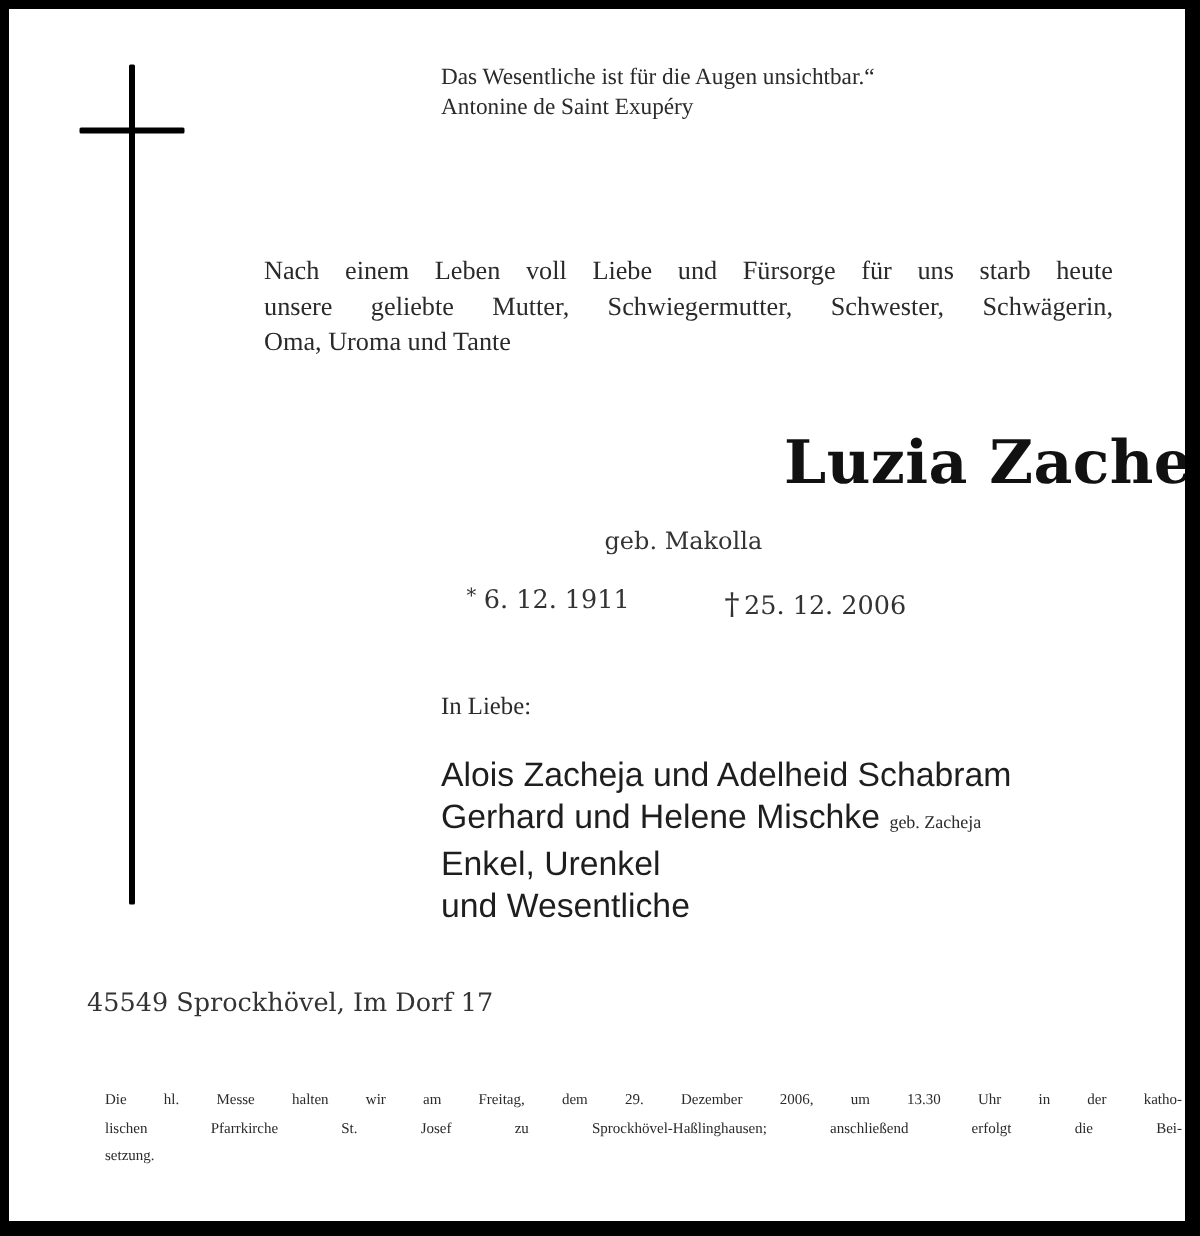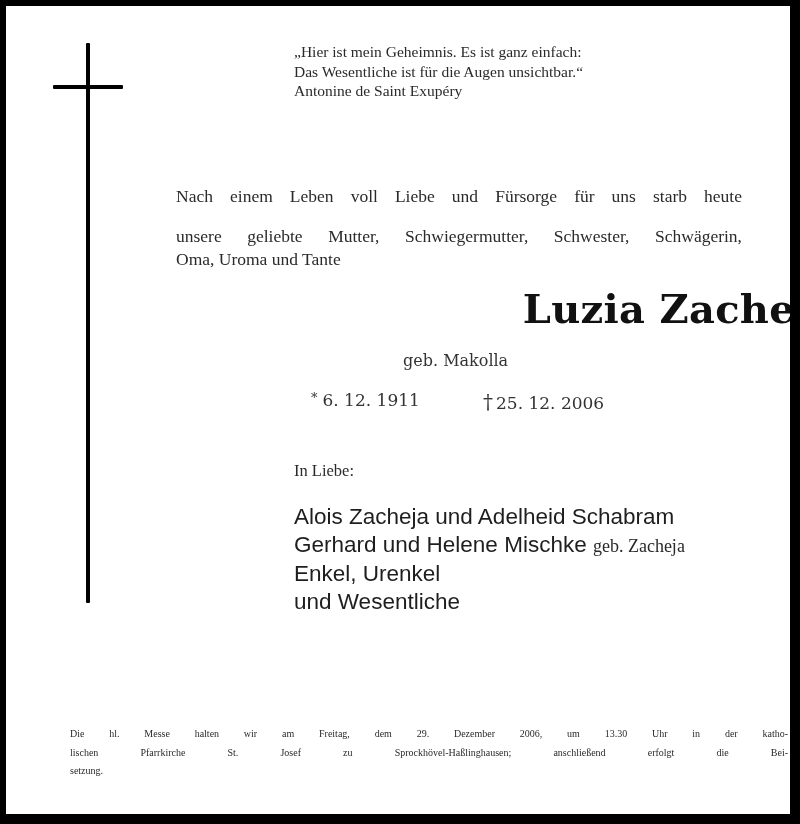--- a/index.html
+++ b/index.html
@@ -13,21 +13,21 @@
     .cross-h { position: absolute; left: 47px; top: 79px; width: 70px; height: 4px; background: #000; border-radius: 1px; }
     .quote {
       position: absolute; left: 288px; top: 36px; font-size: 15.5px; line-height: 19.5px; color: #2a2a2a;
     }
     .quote div { white-space: nowrap; }
     .intro {
       position: absolute; left: 170px; top: 163px; width: 566px;
       font-size: 17.5px; line-height: 23.5px; color: #2a2a2a; text-align: justify;
     }
     .intro .line { display: block; white-space: nowrap; }
-    .intro .jl { text-align: justify; text-align-last: justify; margin-top: 16px; }
+    .intro .jl { text-align: justify; text-align-last: justify; }
     .name {
       position: absolute; left: 0; width: 760px; top: 279px; text-align: right;
       font-size: 40px; font-weight: bold; color: #111; letter-spacing: 0.3px;
       font-family: "DejaVu Serif", serif;
     }
     .name-inner { position: relative; left: 70px; }
     .maiden {
       position: absolute; left: 397px; top: 345px; font-size: 16px; color: #333;
       font-family: "DejaVu Serif", serif;
     }
@@ -38,42 +38,41 @@
     .birth { left: 305px; }
     .death { left: 477px; }
     .sym { font-size: 13px; position: relative; top: -4px; margin-right: 5px; }
     .sym-death { font-size: 20px; top: 0; margin-right: 3px; }
     .inliebe { position: absolute; left: 288px; top: 455px; font-size: 16.5px; color: #2a2a2a; }
     .mourners {
       position: absolute; left: 288px; top: 497px; font-size: 22.5px; line-height: 28px; color: #1e1e1e;
       font-family: "Liberation Sans", "DejaVu Sans", sans-serif;
     }
     .mourners div { white-space: nowrap; }
-    .mourners .small { font-family: "Liberation Serif", serif; font-size: 18px; color: #2a2a2a; }
+    .mourners .small { font-family: "Liberation Serif", serif; font-size: 12px; color: #2a2a2a; }
     .address {
       position: absolute; left: 52px; top: 653px; font-size: 17px; color: #333;
       font-family: "DejaVu Serif", serif; white-space: nowrap;
     }
     .notice {
       position: absolute; left: 64px; top: 719px; width: 718px;
       font-size: 10px; line-height: 18.5px; color: #2a2a2a;
       font-family: Liberation Serif, serif;
     }
     .notice .line { display: block; white-space: nowrap; }
     .notice .jl { text-align: justify; text-align-last: justify; white-space: normal; }
   </style>
 </head>
 <body>
 
 <div class="page">
   <div class="cross-v"></div>
   <div class="cross-h"></div>
 
   <div class="quote">
-    <div>„Hier ist mein Geheimnis. Es ist ganz einfach:</div>
     <div>Das Wesentliche ist für die Augen unsichtbar.“</div>
     <div>Antonine de Saint Exupéry</div>
   </div>
 
   <div class="intro">
     <span class="line jl">Nach einem Leben voll Liebe und Fürsorge für uns starb heute</span>
     <span class="line jl">unsere geliebte Mutter, Schwiegermutter, Schwester, Schwägerin,</span>
     <span class="line">Oma, Uroma und Tante</span>
   </div>
 
@@ -92,19 +91,20 @@
 
   <div class="inliebe">In Liebe:</div>
 
   <div class="mourners">
     <div><span>Alois Zacheja und Adelheid Schabram</span></div>
     <div><span>Gerhard und Helene Mischke</span> <span class="small">geb. Zacheja</span></div>
     <div><span>Enkel, Urenkel</span></div>
     <div><span>und Wesentliche</span></div>
   </div>
 
+  <div class="address">45549 Sprockhövel, Im Dorf 17</div>
 
   <div class="notice">
     <span class="line jl">Die hl. Messe halten wir am Freitag, dem 29. Dezember 2006, um 13.30 Uhr in der katho-</span>
     <span class="line jl">lischen Pfarrkirche St. Josef zu Sprockhövel-Haßlinghausen; anschließend erfolgt die Bei-</span>
     <span class="line">setzung.</span>
   </div>
 </div>
 
 </body></html>

